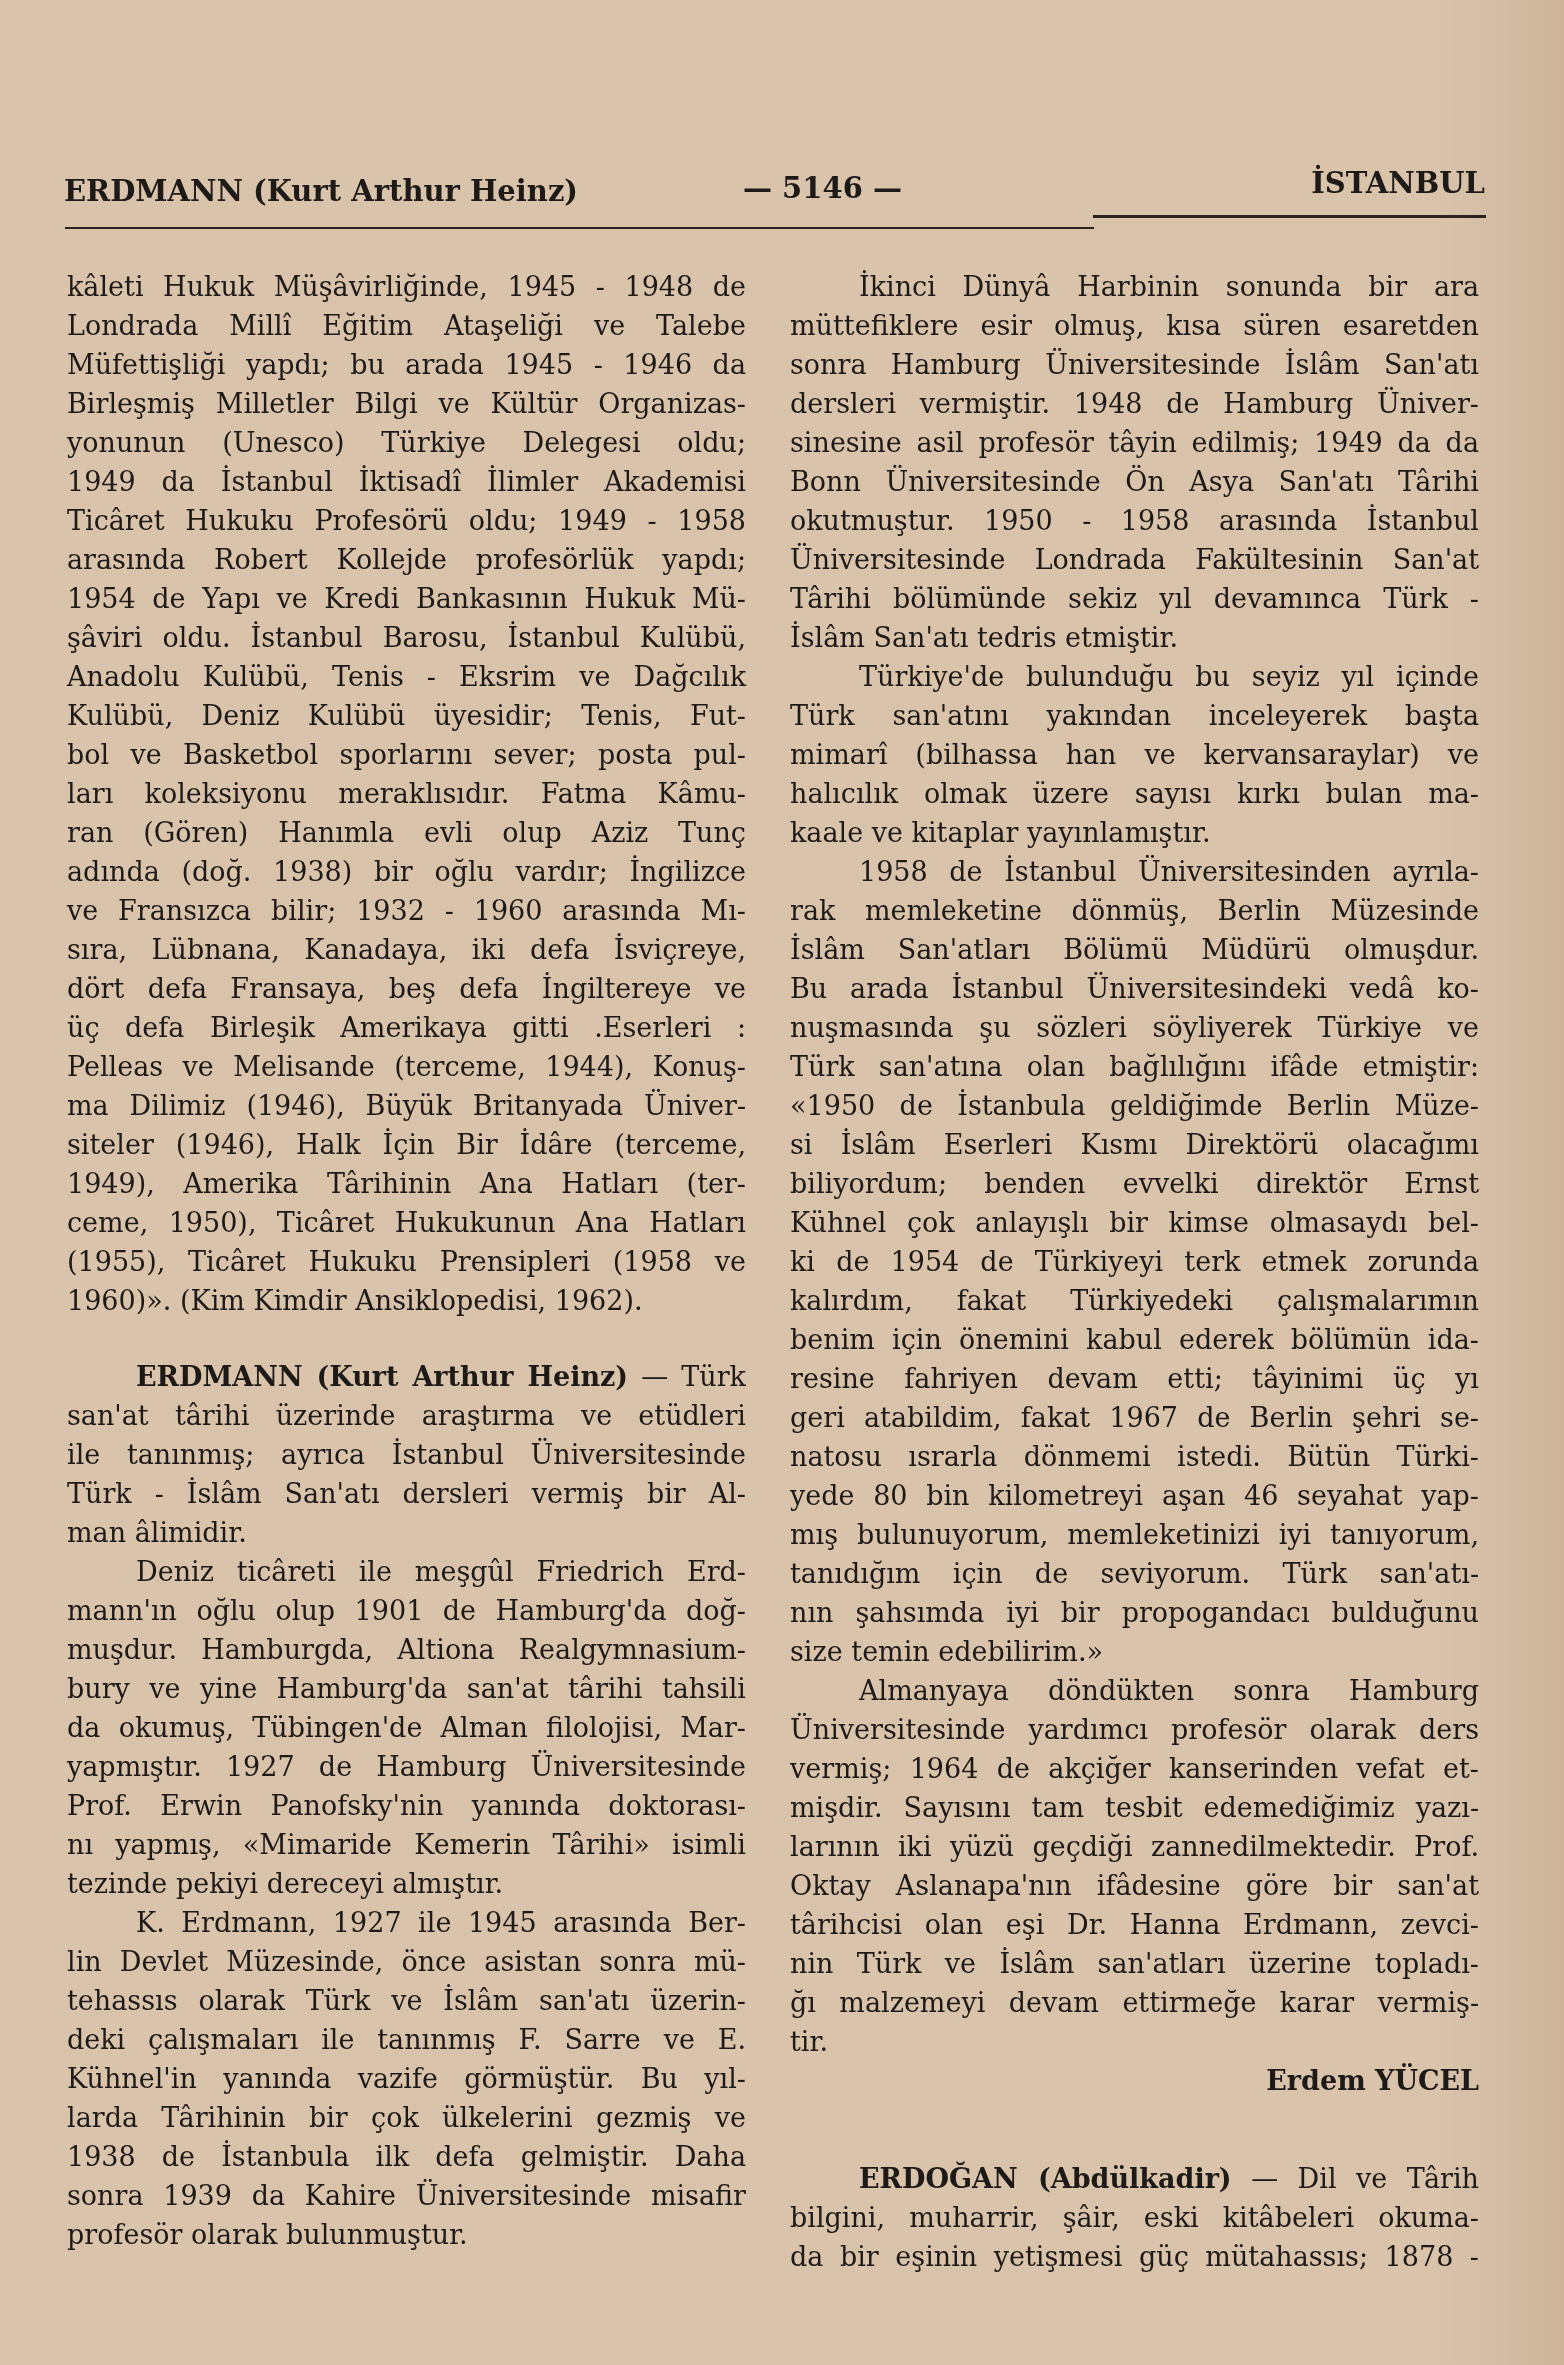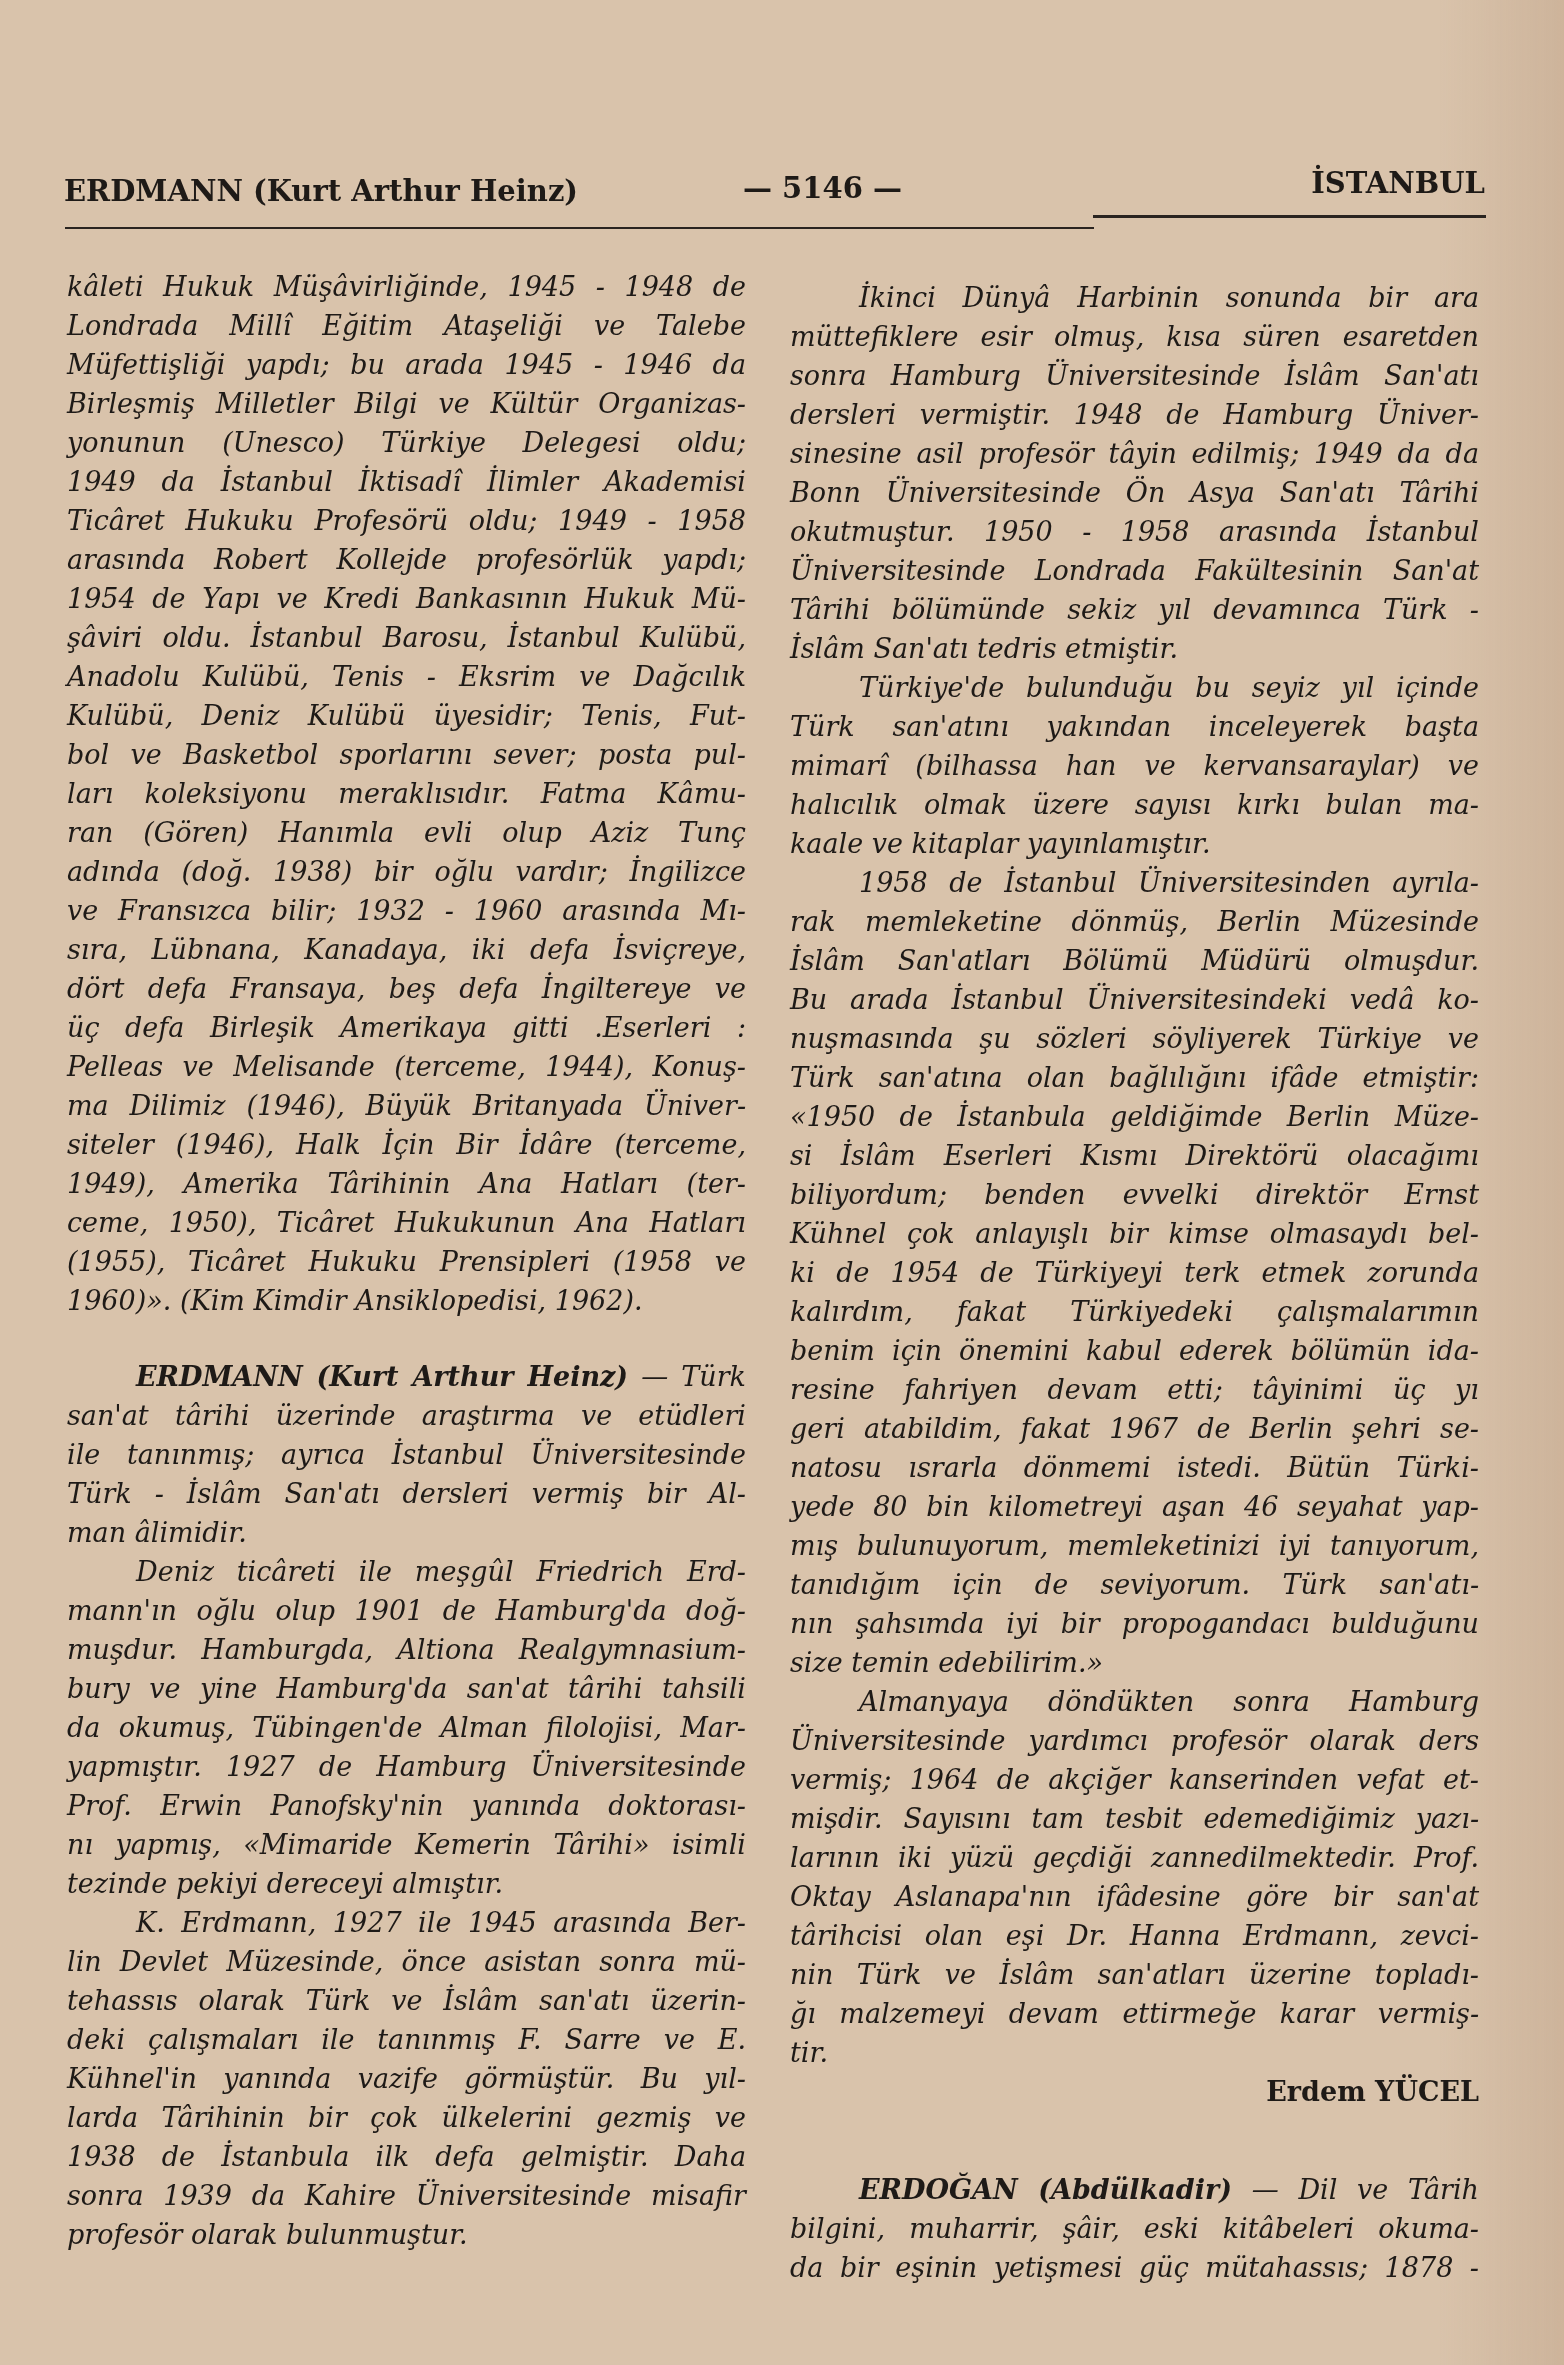--- a/index.html
+++ b/index.html
@@ -23,22 +23,22 @@
   .header .center { position: absolute; left: 679px; top: 0px; }
   .header .right { position: absolute; right: 0; top: -5.3px; }
   .rule-left { position: absolute; left: 65px; top: 227px; width: 1029px; height: 2.1px; background: #2a2420; }
   .rule-right { position: absolute; left: 1093px; top: 215px; width: 393px; height: 2.7px; background: #2a2420; }
   .col {
     position: absolute; top: 267px;
     font-size: 27px; line-height: 39px;
     text-align: justify; hyphens: none;
   }
   .col.left { left: 67px; width: 679px; }
-  .col.right { left: 790px; width: 689px; margin-top: 11px; }
-  .col p { margin: 0; text-indent: 0; font-style: italic; }
+  .col.right { left: 790px; width: 689px; }
+  .col p { margin: 0; text-indent: 0; }
   .col p.gap { margin-top: 37px; }
   .col p.gap-lg { margin-top: 59px; }
   .col .line { display: block; text-align: justify; text-align-last: justify; white-space: nowrap; overflow: visible; }
   .col .line.last { text-align-last: left; }
   .col .line.indent { padding-left: 69px; }
   .b { font-weight: bold; }
   .signature { display: block; text-align: right; font-weight: bold; margin-top: 0px; }
 </style>
 </head>
 <body>

